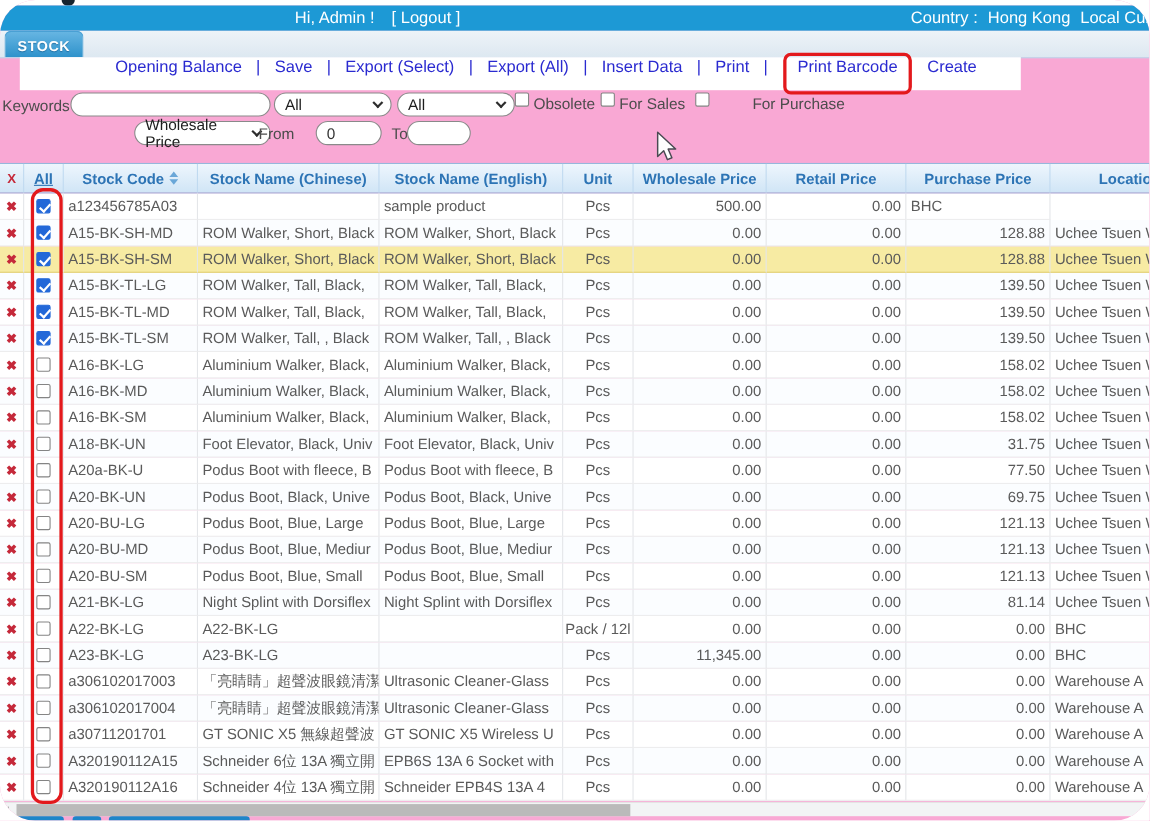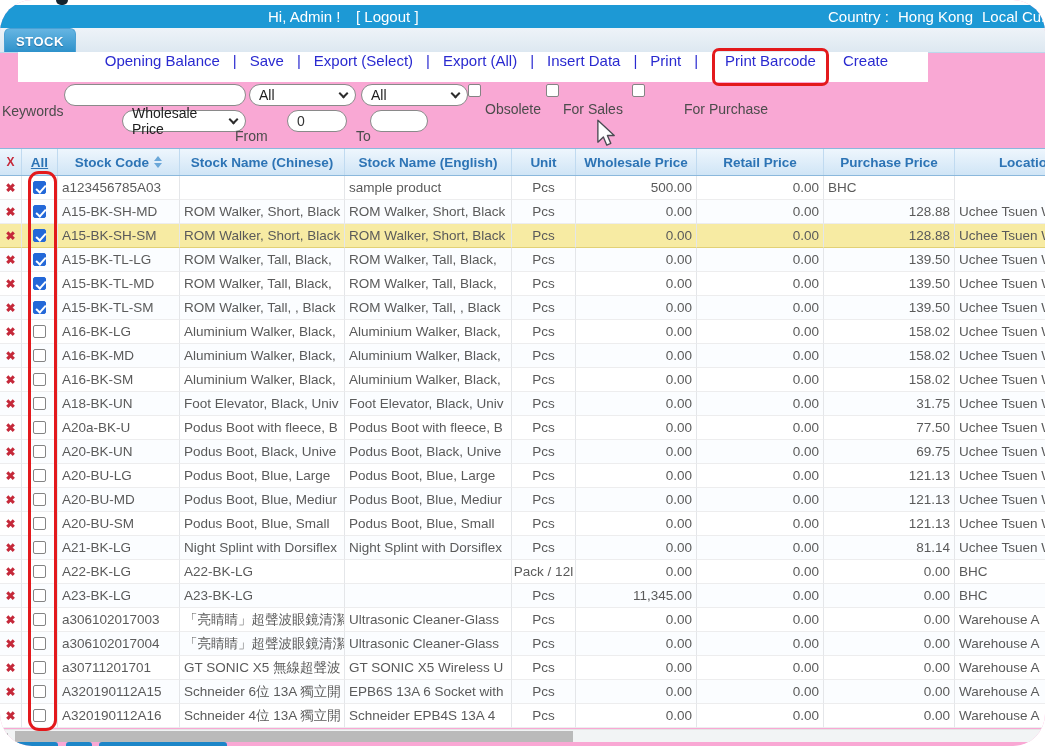--- a/index.html
+++ b/index.html
@@ -30,21 +30,21 @@
 
   
   .toolbar { position:absolute; left:0; top:52px; width:910px; height:30px; display:flex; 
              justify-content:flex-end; gap:13px; padding-right:40px; color:#2a2ad0; font-size:15px; background:#fff;margin-left:18px; }
   .tlink { cursor:pointer; white-space:nowrap; }
   .tsep  { color:#2a2ad0; }
   .redbox { border:3px solid #e3191c; border-radius:7px; padding:1px 10px; margin:-4px 1px; }
 
   
   .filters { position:absolute; left:0; top:82px; width:1045px; height:60px; font-size:14px; color:#4c4c4c; }
-  .flabel { position:absolute; white-space:nowrap;margin-top:15px; }
+  .flabel { position:absolute; white-space:nowrap; }
   .inp { position:absolute; border:1px solid #8a8a8a; border-radius:11px; height:22px; padding:0 9px;
          font-size:14px; color:#333; font-family:inherit; outline:none; background:#fff; }
   .sel { position:absolute; display:flex; align-items:center; justify-content:space-between;
          border:1px solid #8a8a8a; border-radius:11px; height:22px; padding:0 8px 0 9px;
          font-size:14px; color:#1d1d1d; background:#fff; cursor:pointer; }
   .chev { width:7px; height:7px; border-right:2px solid #2d2d2d; border-bottom:2px solid #2d2d2d;
           transform:rotate(45deg); margin-top:-4px; flex:0 0 auto; margin-left:8px; }
   .cb { width:13px; height:13px; border:1px solid #848484; border-radius:2px; background:#fff; position:relative; cursor:pointer; }
   .cb.on { background:#2368d8; border-color:#2368d8; }
   .cb.on::after { content:""; position:absolute; left:4px; top:1px; width:4px; height:8px;

